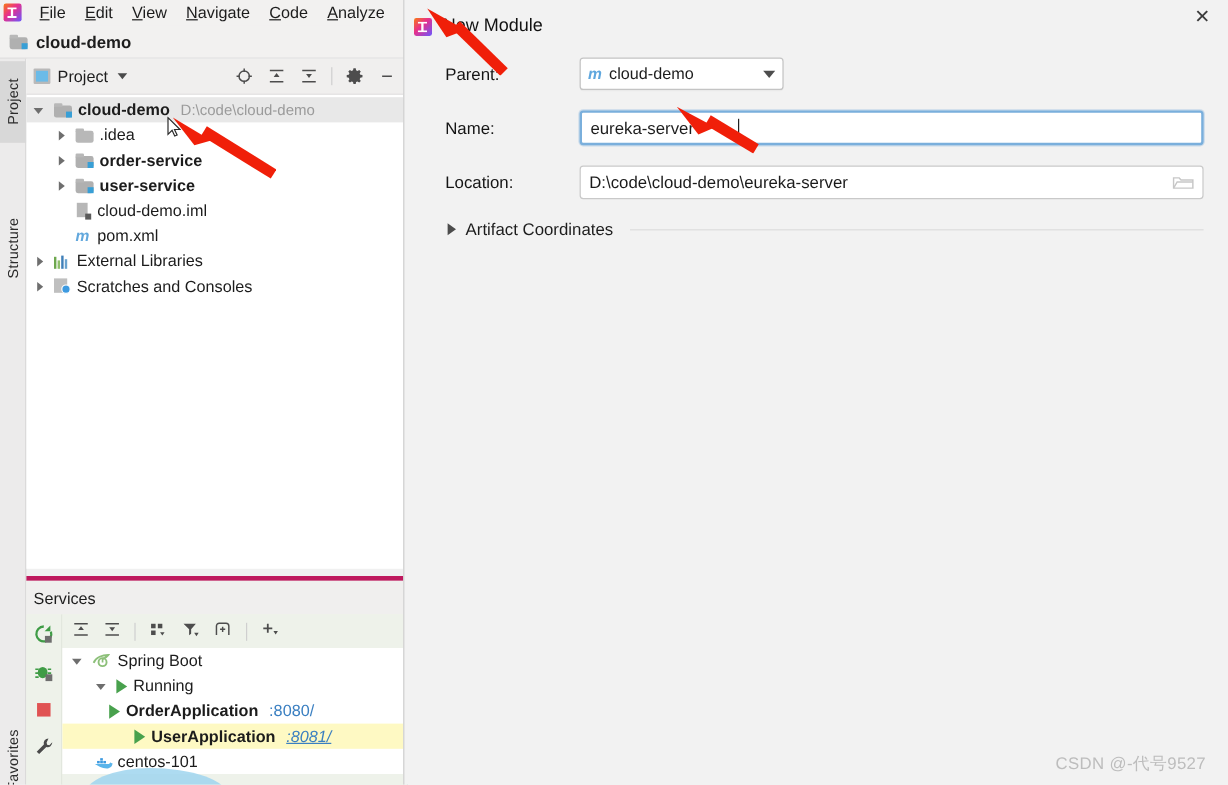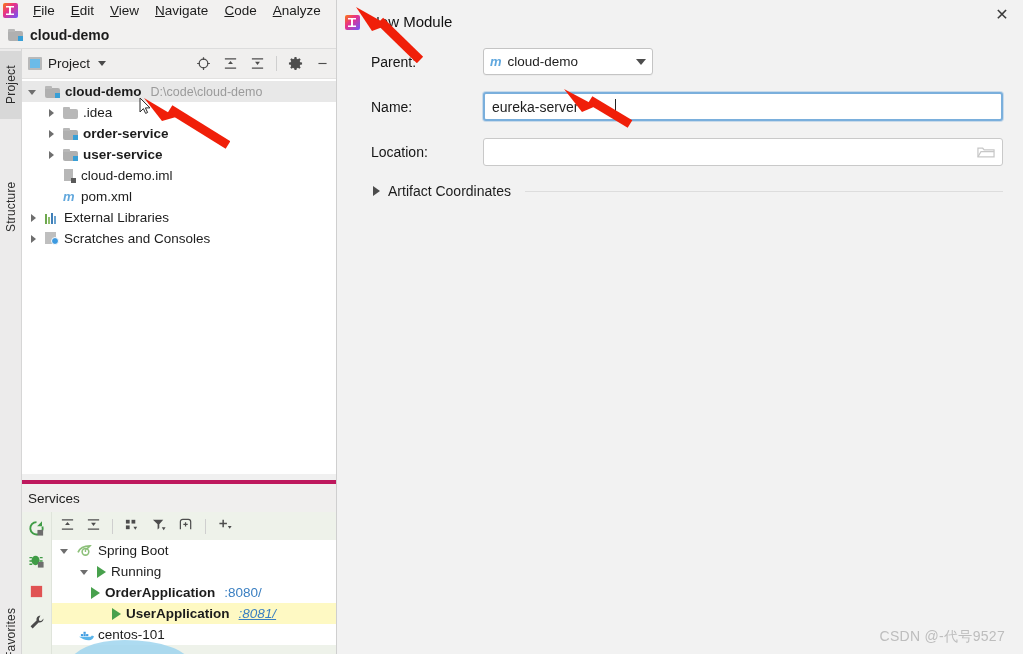--- a/index.html
+++ b/index.html
@@ -562,20 +562,21 @@
         <span class="flabel">Name:</span>
         <div class="textfield" placeholder="">
           <span>eureka-server</span>
             <span class="caret"></span>
         </div>
       </div>
 
       <div class="frow">
         <span class="flabel">Location:</span>
         <div class="textfield ro" placeholder="">
+          <span>D:\code\cloud-demo\eureka-server</span>
           <span class="folder-btn">
             <svg width="18" height="15" viewBox="0 0 19 15">
                 <path d="M1 12V3h5l1.6 1.8H18V12z" fill="none" stroke="#9a9a9a" stroke-width="1.3"></path>
                 <path d="M1 12l3.2-5.4H18" fill="none" stroke="#9a9a9a" stroke-width="1.3"></path>
               </svg>
           </span>
         </div>
       </div>
 
       <div class="artifact">

